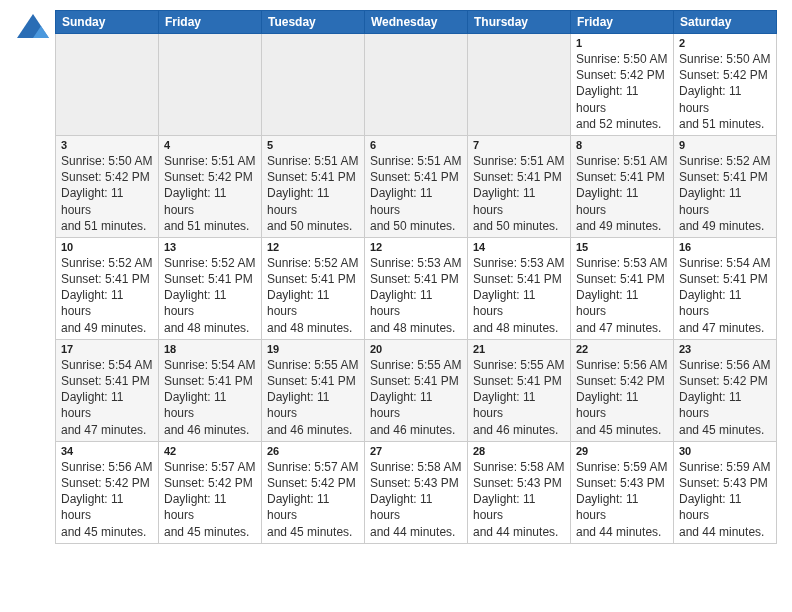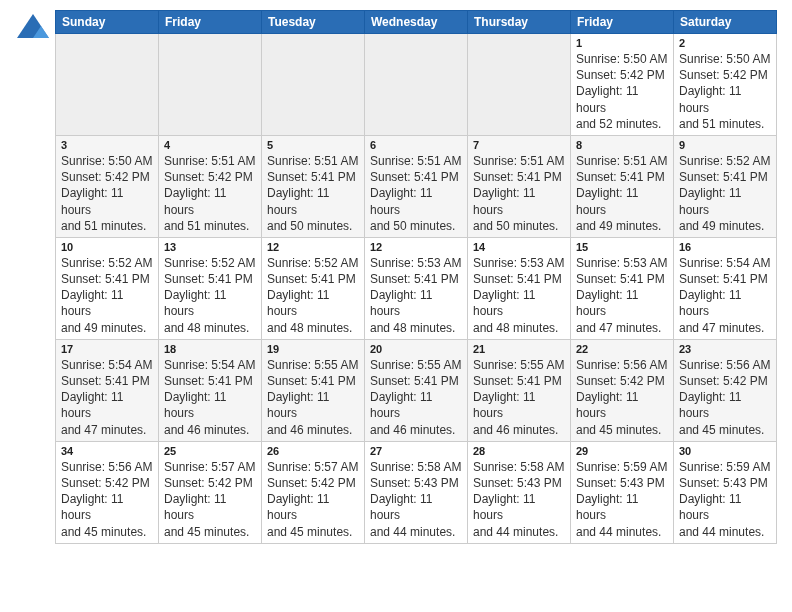--- a/index.html
+++ b/index.html
@@ -314,21 +314,21 @@
         </tr>
         <tr>
           <td>
             <span class="day-num">34</span>
             <div class="day-info" style="white-space: pre-line;">Sunrise: 5:56 AM
 Sunset: 5:42 PM
 Daylight: 11 hours
 and 45 minutes.</div>
           </td>
           <td>
-            <span class="day-num">25</span>
+            <span class="day-num">42</span>
             <div class="day-info" style="white-space: pre-line;">Sunrise: 5:57 AM
 Sunset: 5:42 PM
 Daylight: 11 hours
 and 45 minutes.</div>
           </td>
           <td>
             <span class="day-num">26</span>
             <div class="day-info" style="white-space: pre-line;">Sunrise: 5:57 AM
 Sunset: 5:42 PM
 Daylight: 11 hours

